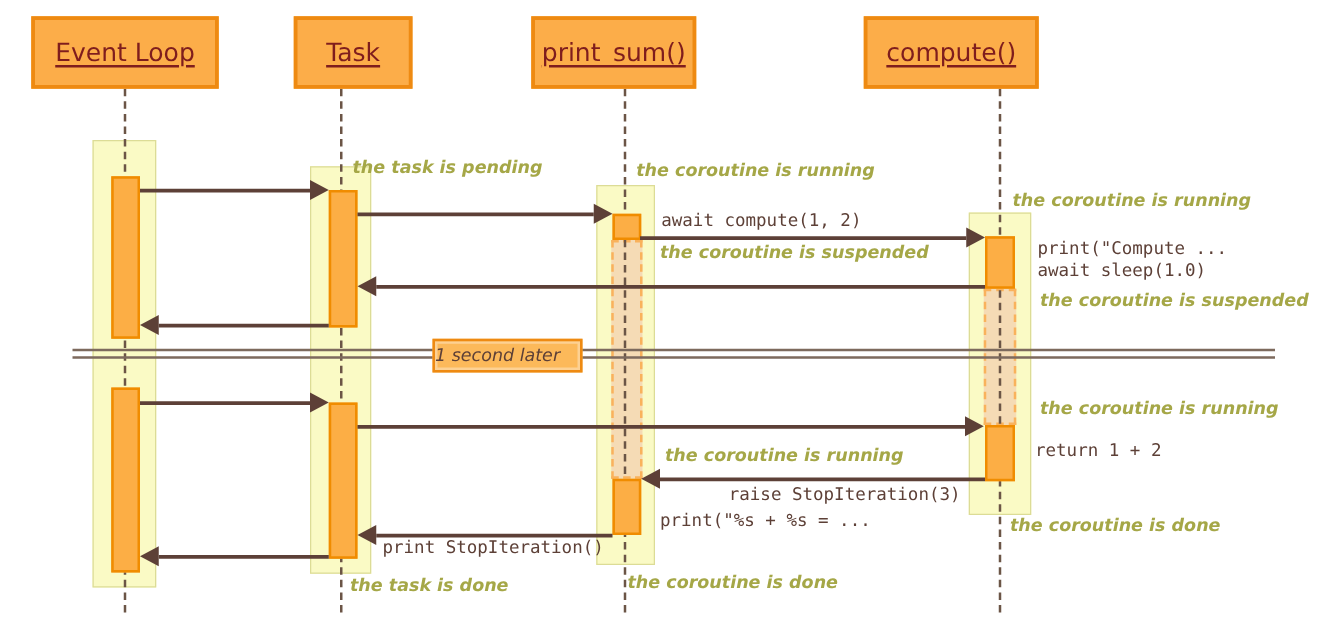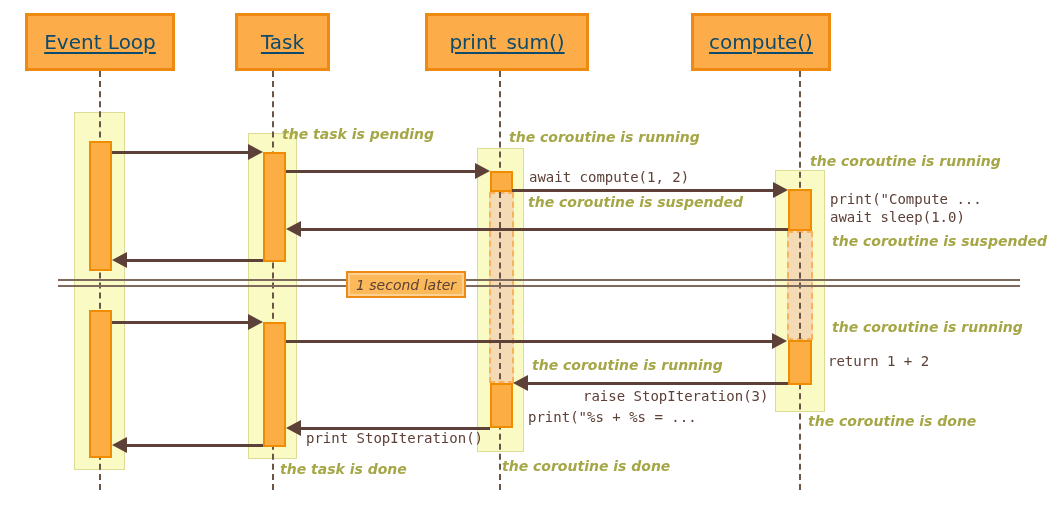--- a/index.html
+++ b/index.html
@@ -3,21 +3,21 @@
 <meta charset="utf-8">
 <style>
   html,body{margin:0;padding:0;background:#ffffff;}
   #diagram{position:relative;width:1062px;height:513px;background:#ffffff;overflow:hidden;
            font-family:"DejaVu Sans","Liberation Sans",sans-serif;}
 
   
   .pbox{position:absolute;top:13px;height:58px;box-sizing:border-box;
         background:#FCAD49;border:3px solid #EE8A12;
         display:flex;align-items:center;justify-content:center;
-        color:#0c4a6e;font-size:20px;}
+        color:#7f1d1d;font-size:20px;}
   .pbox span{text-decoration:underline;text-underline-offset:3px;}
 
   
   .life{position:absolute;width:0;border-left:2px dashed #6B5546;}
 
   
   .band{position:absolute;box-sizing:border-box;background:#FAFAC5;border:1px solid #DCDC96;}
 
   
   .act{position:absolute;box-sizing:border-box;background:#FCAE45;border:2px solid #F08C00;}
@@ -29,21 +29,21 @@
   .aline{position:absolute;height:3px;background:#5D4037;}
   .ahr{position:absolute;width:0;height:0;border-top:8px solid transparent;
        border-bottom:8px solid transparent;border-left:15px solid #5D4037;}
   .ahl{position:absolute;width:0;height:0;border-top:8px solid transparent;
        border-bottom:8px solid transparent;border-right:15px solid #5D4037;}
 
   
   .divline{position:absolute;left:58px;width:962px;height:2px;background:#7D6A5D;}
   .divbox{position:absolute;left:346px;top:271px;width:120px;height:27px;box-sizing:border-box;
           background:#FCB95A;border:2px solid #EE8A12;box-shadow:inset 0 0 0 2px rgba(255,255,255,.35);
-          display:flex;align-items:center;justify-content:center;
+          display:flex;align-items:center;
           font-style:italic;font-size:14px;color:#5D4037;}
 
   
   .note{position:absolute;font-style:italic;font-weight:600;font-size:14px;color:#A5A747;white-space:pre;}
 
   
   .code{position:absolute;font-family:"DejaVu Sans Mono","Liberation Mono",monospace;
         font-size:14px;color:#5D4037;white-space:pre;}
 </style>
 </head>
@@ -128,20 +128,20 @@
   <div class="divbox">
     <span>1 second later</span>
   </div>
 
   <div class="pbox" style="left:25px;width:150px;">
     <span>Event Loop</span>
   </div>
   <div class="pbox" style="left:235px;width:95px;">
     <span>Task</span>
   </div>
-  <div class="pbox" style="left:425px;width:164px;">
+  <div class="pbox" style="left:425px;width:132px;">
     <span>print_sum()</span>
   </div>
   <div class="pbox" style="left:691px;width:140px;">
     <span>compute()</span>
   </div>
 
 </div>
 
 </body></html>

